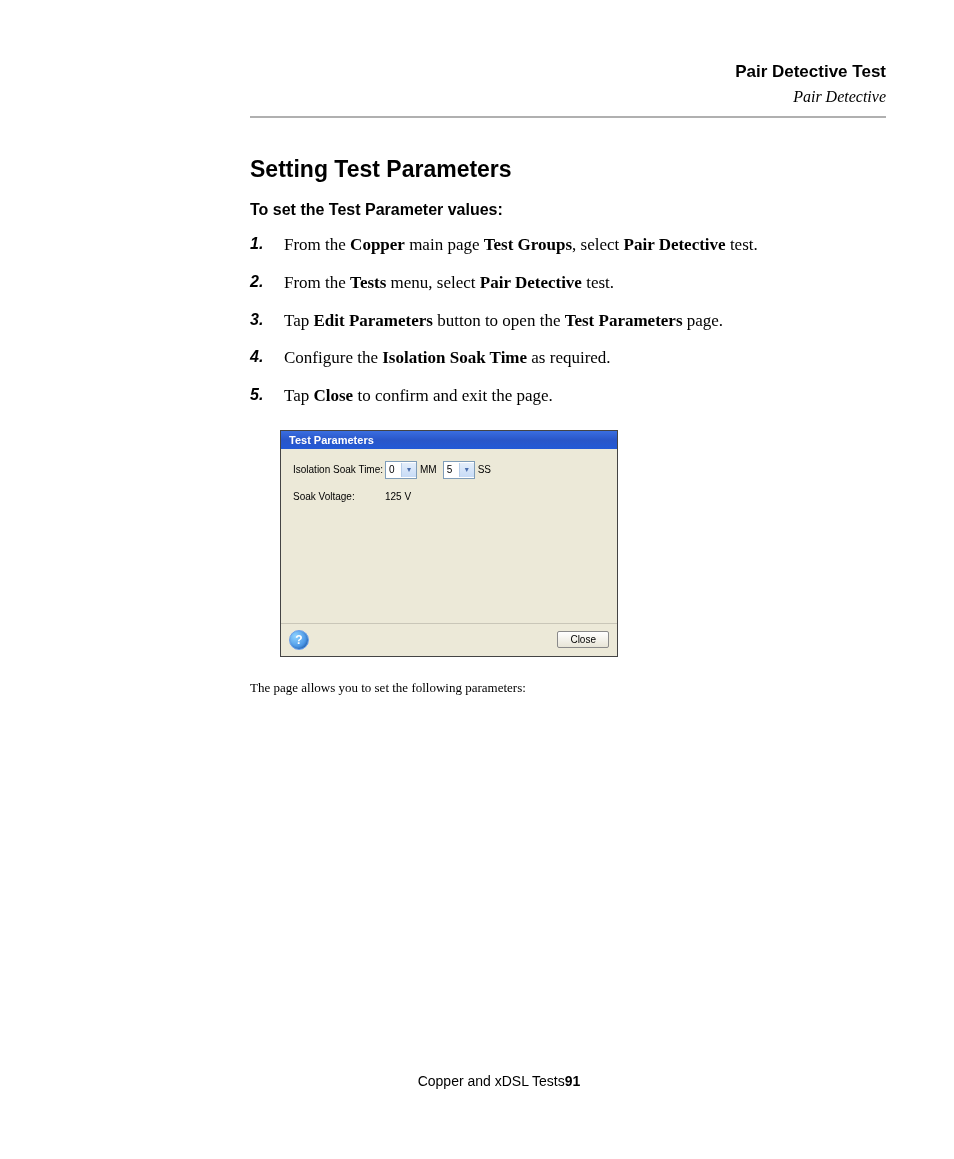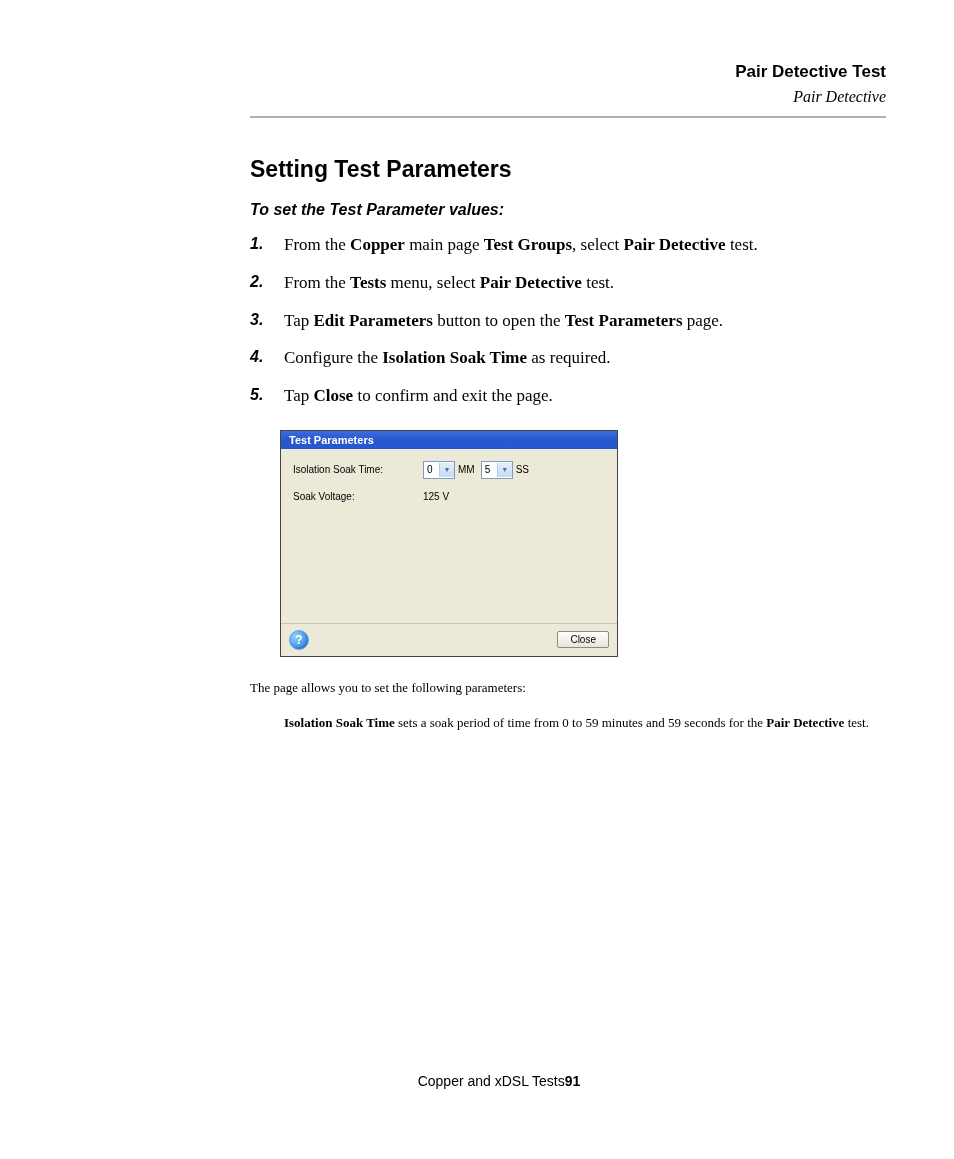--- a/index.html
+++ b/index.html
@@ -49,21 +49,20 @@
     margin: 0 0 18px 0;
   }
   .intro {
     font-size: 17px;
     line-height: 1.45;
     margin: 0 0 20px 0;
   }
   .procedure-title {
     font-family: Verdana, Arial, sans-serif;
     font-weight: bold;
-    font-style: italic;
     font-size: 16px;
     margin: 0 0 14px 0;
   }
   ol.steps {
     list-style: none;
     padding: 0 0 0 0;
     margin: 0 0 22px 0;
     counter-reset: step;
   }
   ol.steps li {
@@ -101,21 +100,21 @@
     padding: 12px 12px 6px 12px;
     height: 174px;
     box-sizing: border-box;
   }
   .row {
     display: flex;
     align-items: center;
     margin-bottom: 12px;
   }
   .row .label {
-    width: 130px;
+    width: 92px;
     font-size: 10px;
   }
   .row .value {
     font-size: 10px;
   }
   .combo {
     display: inline-flex;
     align-items: center;
     height: 16px;
     border: 1px solid #7f9db9;
@@ -250,22 +249,19 @@
         </div>
       </div>
       <div class="screenshot-footer">
         <div class="help-icon">?</div>
         <div class="close-btn">Close</div>
       </div>
     </div>
 
     <p class="para">The page allows you to set the following parameters:</p>
 
-    <p class="para indented">
-      <b>Isolation Soak Time</b><span> sets a soak period of time from 0 to 59 minutes and 59 seconds for the </span><b>Pair Detective</b><span> test.</span>
-    </p>
   </div>
 </div>
 
 <div class="footer">
   <span>Copper and xDSL Tests</span>
   <span class="pg">91</span>
 </div>
 
 </body></html>

